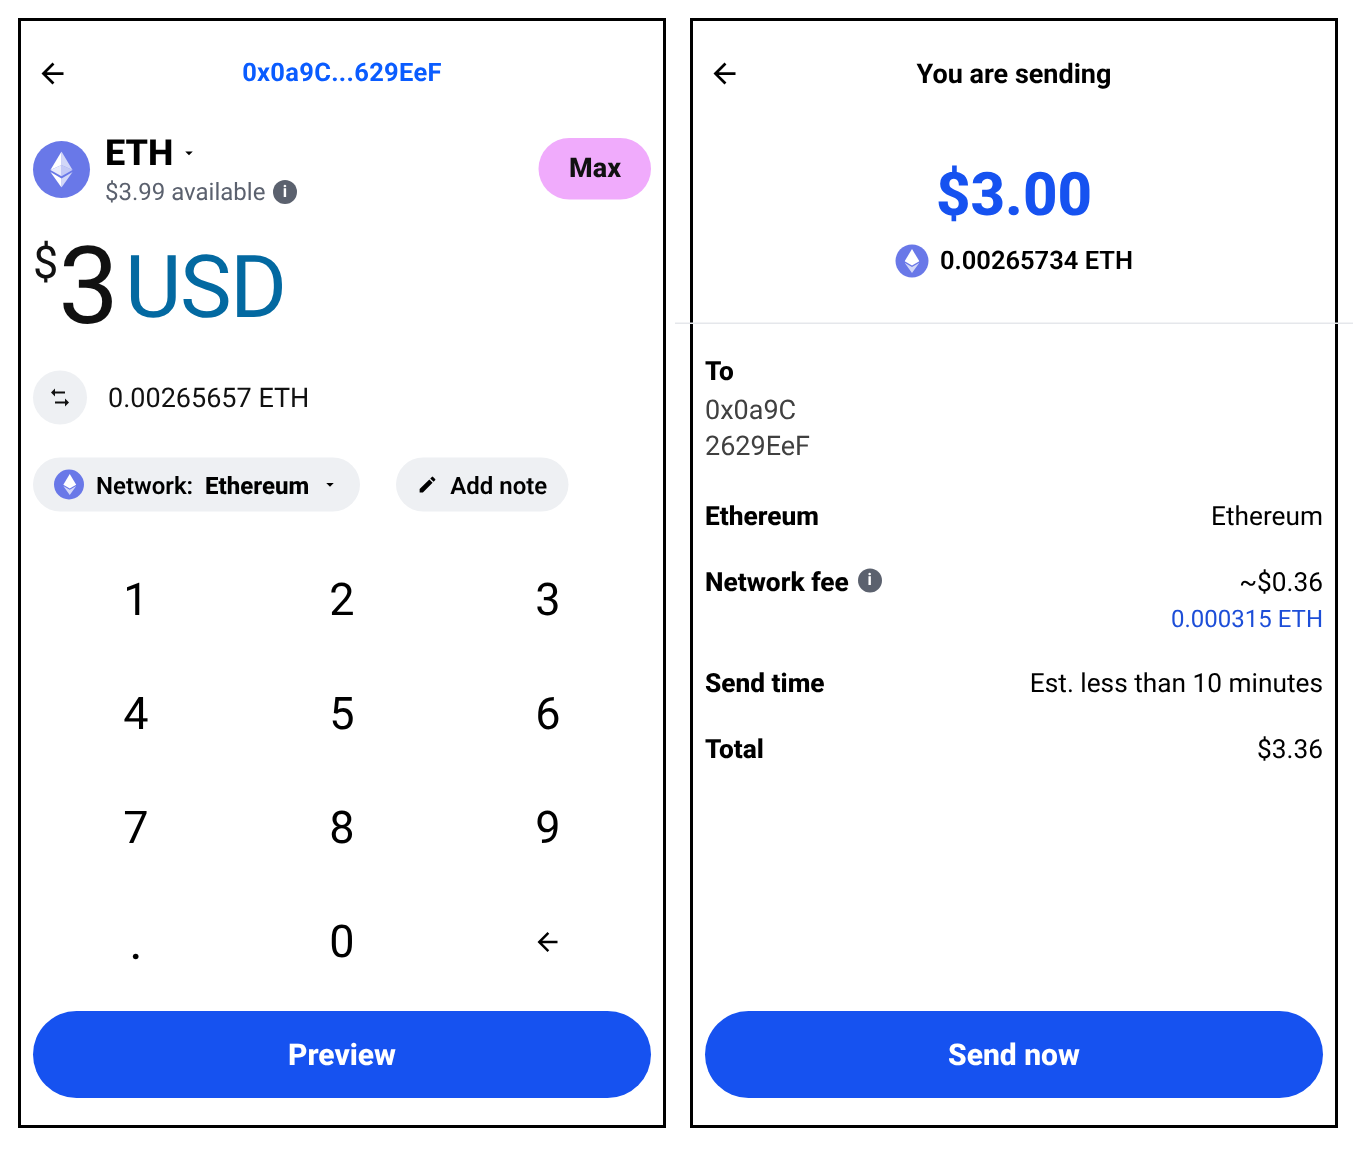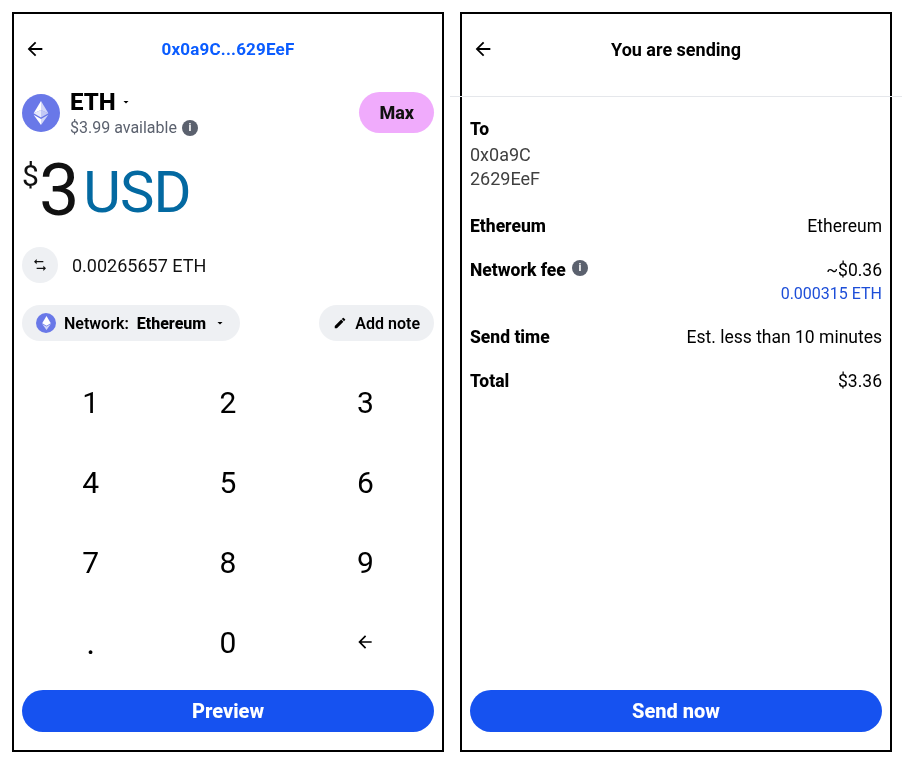--- a/index.html
+++ b/index.html
@@ -48,38 +48,38 @@
   
   .bigAmt { margin-top:18px; display:flex; align-items:flex-start; line-height:1; }
   .bigAmt .dollar { font-size:30px; font-weight:400; color:#111; margin-top:6px; }
   .bigAmt .num { font-size:72px; font-weight:400; color:#111; letter-spacing:-2px;}
   .bigAmt .usd { font-size:58px; font-weight:400; color:#0369a1; margin-left:6px; margin-top:8px; letter-spacing:-1px;}
 
   .swapRow { display:flex; align-items:center; gap:14px; margin-top:20px; }
   .swapBtn { width:36px;height:36px;border-radius:50%;background:#eef0f3;display:flex;align-items:center;justify-content:center;cursor:pointer;}
   .ethAmt { font-size:18px; color:#111; }
 
-  .chipRow { display:flex; gap:14px; margin-top:22px;justify-content:space-between; }
+  .chipRow { display:flex; gap:24px; margin-top:22px; }
   .chip {
     background:#eef0f3; border-radius:999px; padding:8px 14px;
     display:flex; align-items:center; gap:8px; font-size:16px; font-weight:600; cursor:pointer;
   }
   .chip .miniEth { width:20px;height:20px;border-radius:50%;background:#6978e8;display:flex;align-items:center;justify-content:center;}
   .chip .miniEth svg{width:9px;height:14px;}
   .chip .net-val{font-weight:800;}
 
   
   .keypad { margin-top:22px; flex:1; display:grid; grid-template-columns:repeat(3,1fr); grid-template-rows:repeat(4,1fr); }
   .key { display:flex; align-items:center; justify-content:center; font-size:30px; font-weight:400; cursor:pointer; user-select:none;}
   .key.dot{font-size:34px;}
   .key.arrow svg{width:26px;height:20px;}
 
   .primaryBtn {
     background:#1652f0; color:#fff; font-weight:800; font-size:20px;
-    border-radius:999px; height:42px; display:flex; align-items:center; justify-content:center;
+    border-radius:999px; height:58px; display:flex; align-items:center; justify-content:center;
     cursor:pointer; margin-top:8px;
   }
 
   
   .amountBlock{ text-align:center; margin-top:40px; }
   .amountBlock .usd { color:#1652f0; font-weight:800; font-size:40px; }
   .amountBlock .sub { margin-top:10px; font-size:17px; font-weight:600; display:flex; align-items:center; justify-content:center; gap:8px;}
   .hr { height:1px; background:#e5e7eb; margin:30px -20px 0; }
 
   .details{ margin-top:22px; font-size:17.5px; }
@@ -196,20 +196,32 @@
 
   <div class="hdr">
     <div class="back">
       <svg viewBox="0 0 24 24" width="22" height="22">
           <path d="M20 11H7.8l5.6-5.6L12 4l-8 8 8 8 1.4-1.4L7.8 13H20z" fill="#000"></path>
         </svg>
     </div>
     <div class="center"><span class="title">You are sending</span></div>
   </div>
 
+  <div class="amountBlock">
+    <div class="usd">$3.00</div>
+    <div class="sub">
+      <span class="miniEth" style="width:22px;height:22px;border-radius:50%;background:#6978e8;display:inline-flex;align-items:center;justify-content:center">
+        <svg width="10" height="16" viewBox="0 0 256 417">
+            <path fill="#fff" d="M128 0 0 213l128 75 128-75z"></path>
+            <path fill="#fff" opacity=".7" d="M128 312 0 237l128 180 128-180z"></path>
+          </svg>
+      </span>
+      <span>0.00265734 ETH</span>
+    </div>
+  </div>
 
   <div class="hr"></div>
 
   <div class="details">
 
     <div>
       <div class="label">To</div>
       <div class="addr">
         <span>0x0a9C</span><br>
         <span>2629EeF</span>

